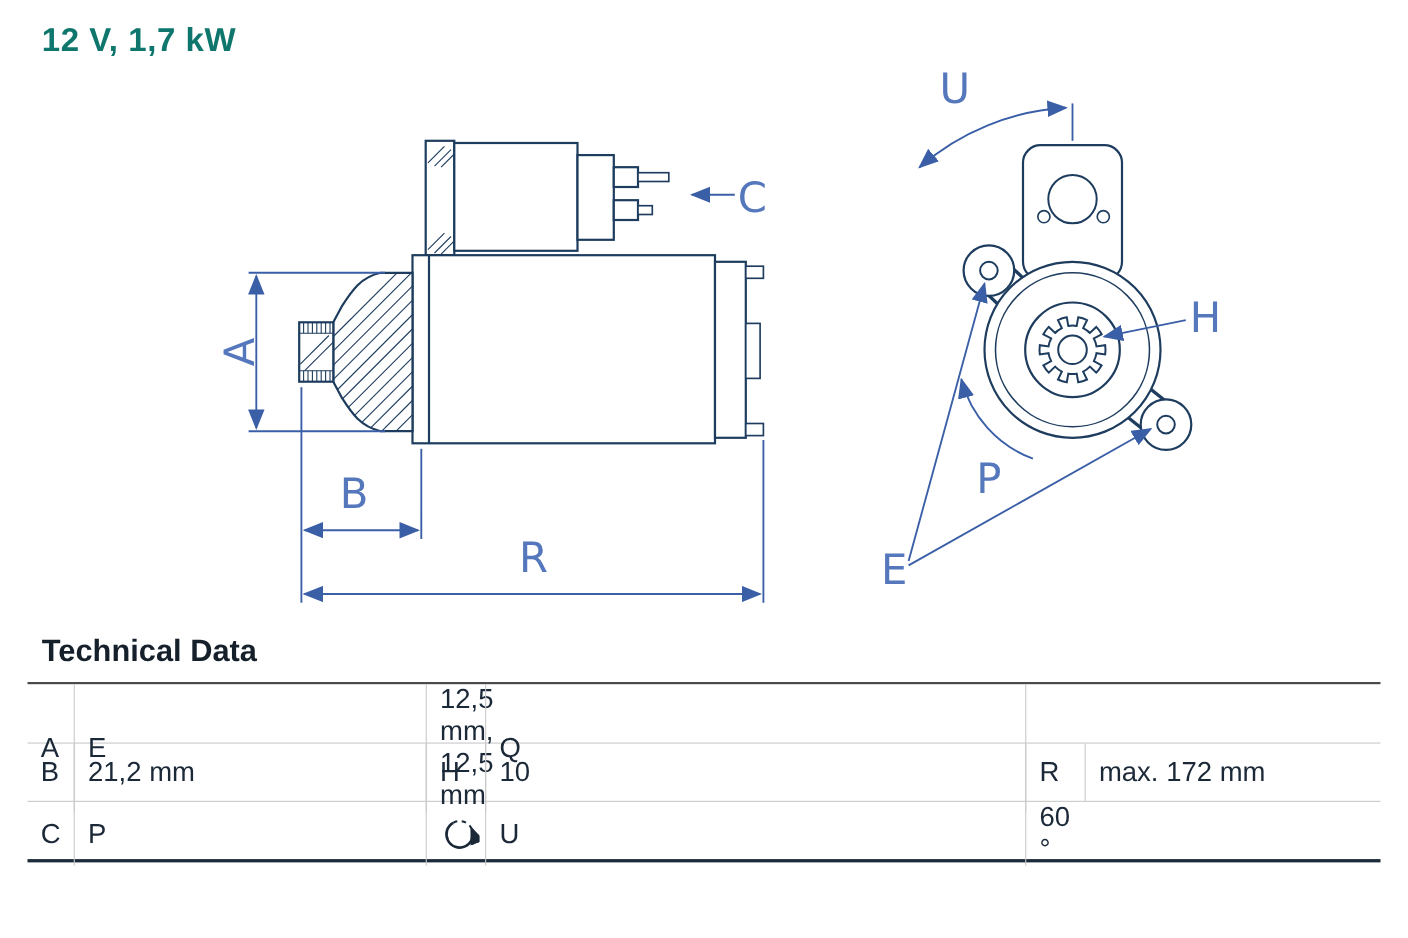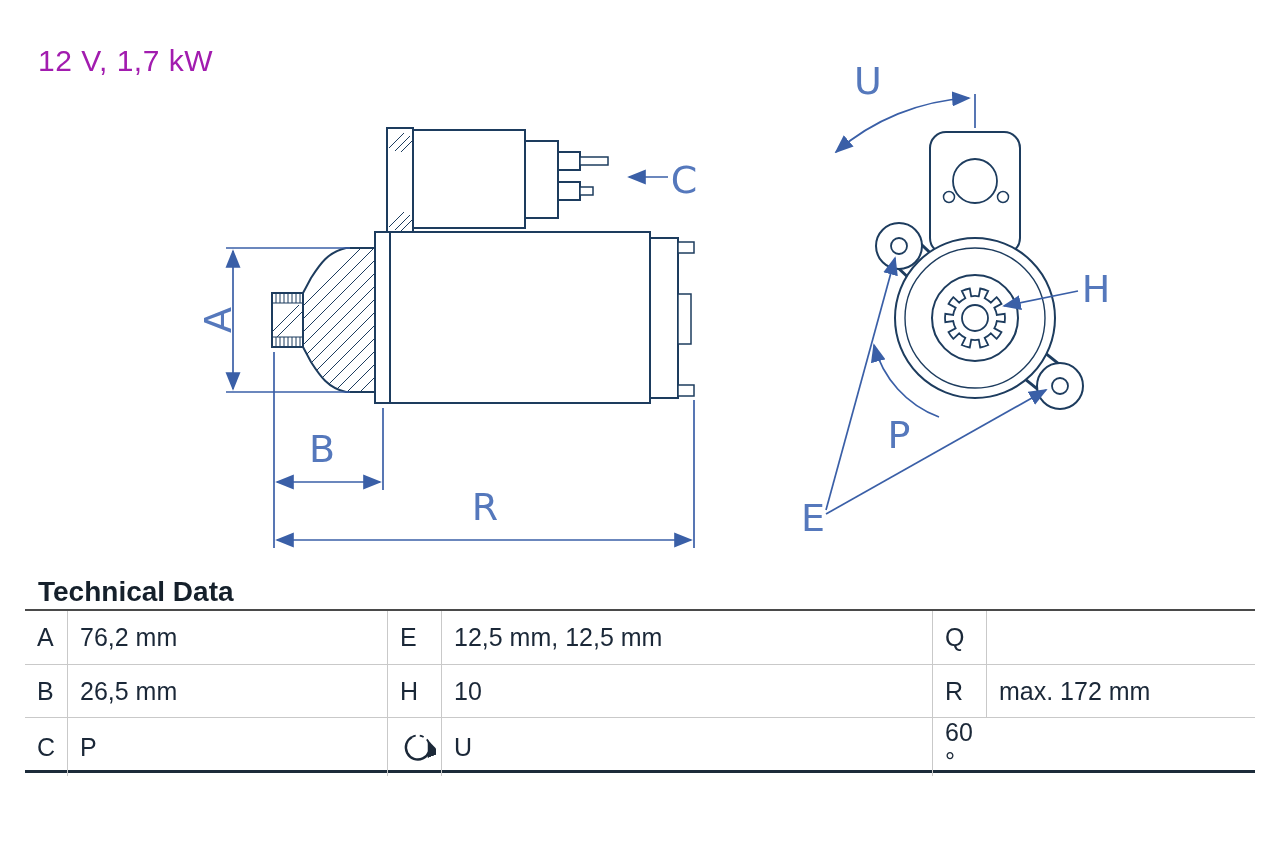--- a/index.html
+++ b/index.html
@@ -1,20 +1,20 @@
 <!DOCTYPE html>
 <html><head>
 <meta charset="utf-8">
 <style>
   * { margin:0; padding:0; box-sizing:border-box; }
   html,body { width:1280px; height:853px; background:#ffffff; font-family:"Liberation Sans", sans-serif; position:relative; overflow:hidden; }
-  .title { position:absolute; left:38px; top:20px; font-size:30px; font-weight:400; color:#a21caf; letter-spacing:.5px;margin-top:24px; }
+  .title { position:absolute; left:38px; top:20px; font-size:30px; font-weight:700; color:#0f766e; letter-spacing:.5px; }
   svg.drawing { position:absolute; left:0; top:0; }
   .tech { position:absolute; left:0; top:576px; width:1280px; }
-  .tech h2 { margin-left:38px; font-size:28px; font-weight:700; color:#15202b; margin-bottom:1px; }
+  .tech h2 { margin-left:38px; font-size:28px; font-weight:700; color:#15202b; margin-bottom:12px; }
   .grid { margin:0 25px; border-top:2px solid #4a4a4a; border-bottom:3px solid #1c2b3a; }
   .row { display:grid; grid-template-columns:42px 320px 54px 491px 54px 269px; height:53px; align-items:stretch; font-size:25px; color:#1b2838; }
   .row + .row { border-top:1px solid #c9c9c9; }
   .cell { display:flex; align-items:center; padding-left:12px; }
   .cell.bl { border-left:1px solid #c9c9c9; }
   .dimlabel { font-family:"DejaVu Sans", sans-serif; font-size:38px; fill:#5578bc; }
 </style>
 </head>
 <body>
 
@@ -164,30 +164,29 @@
     <text class="dimlabel" x="813" y="531" text-anchor="middle">E</text>
   </g>
 </svg>
 
 <div class="tech">
   <h2>Technical Data</h2>
   <div class="grid">
 
     <div class="row">
       <div class="cell">A</div>
-      <div class="cell bl">76,2 mm</div>
       <div class="cell bl">E</div>
       <div class="cell bl">12,5 mm, 12,5 mm</div>
       <div class="cell bl">Q</div>
       <div class="cell bl"></div>
     </div>
 
     <div class="row">
       <div class="cell">B</div>
-      <div class="cell bl">26,5 mm</div>
+      <div class="cell bl">21,2 mm</div>
       <div class="cell bl">H</div>
       <div class="cell bl">10</div>
       <div class="cell bl">R</div>
       <div class="cell bl">max. 172 mm</div>
     </div>
 
     <div class="row">
       <div class="cell">C</div>
       <div class="cell bl">P</div>
       <div class="cell bl">

